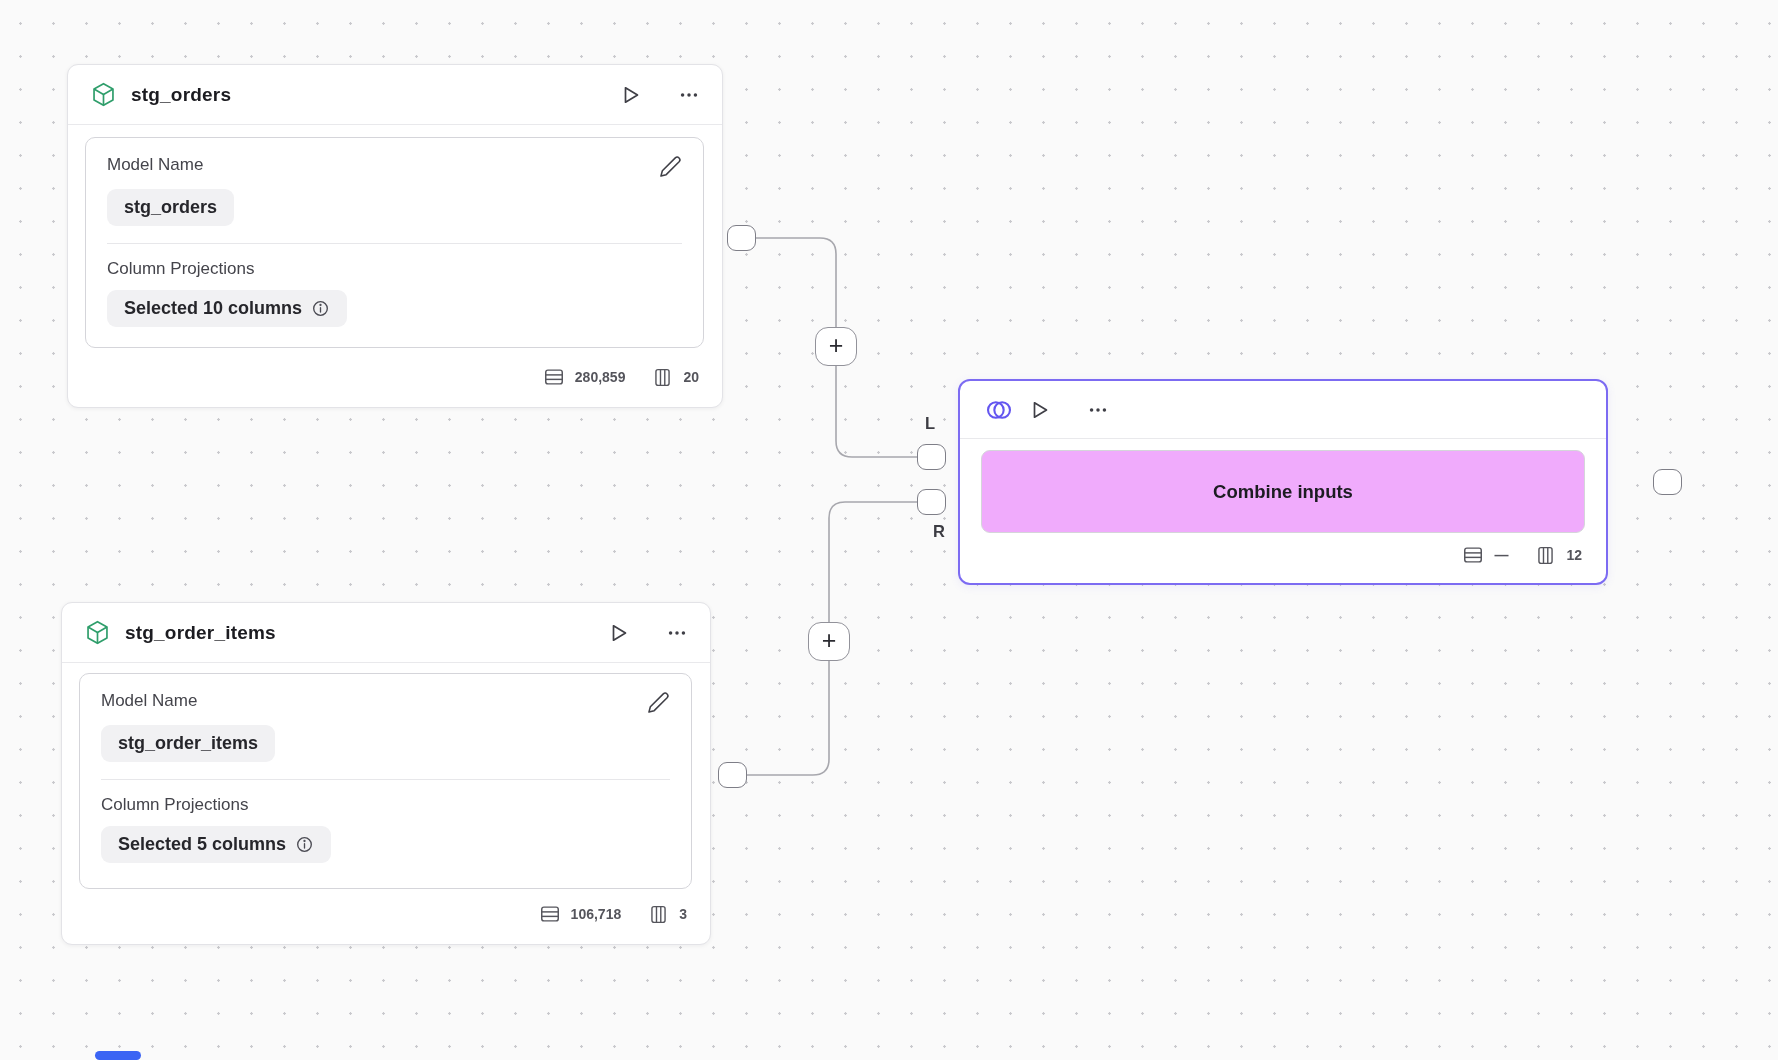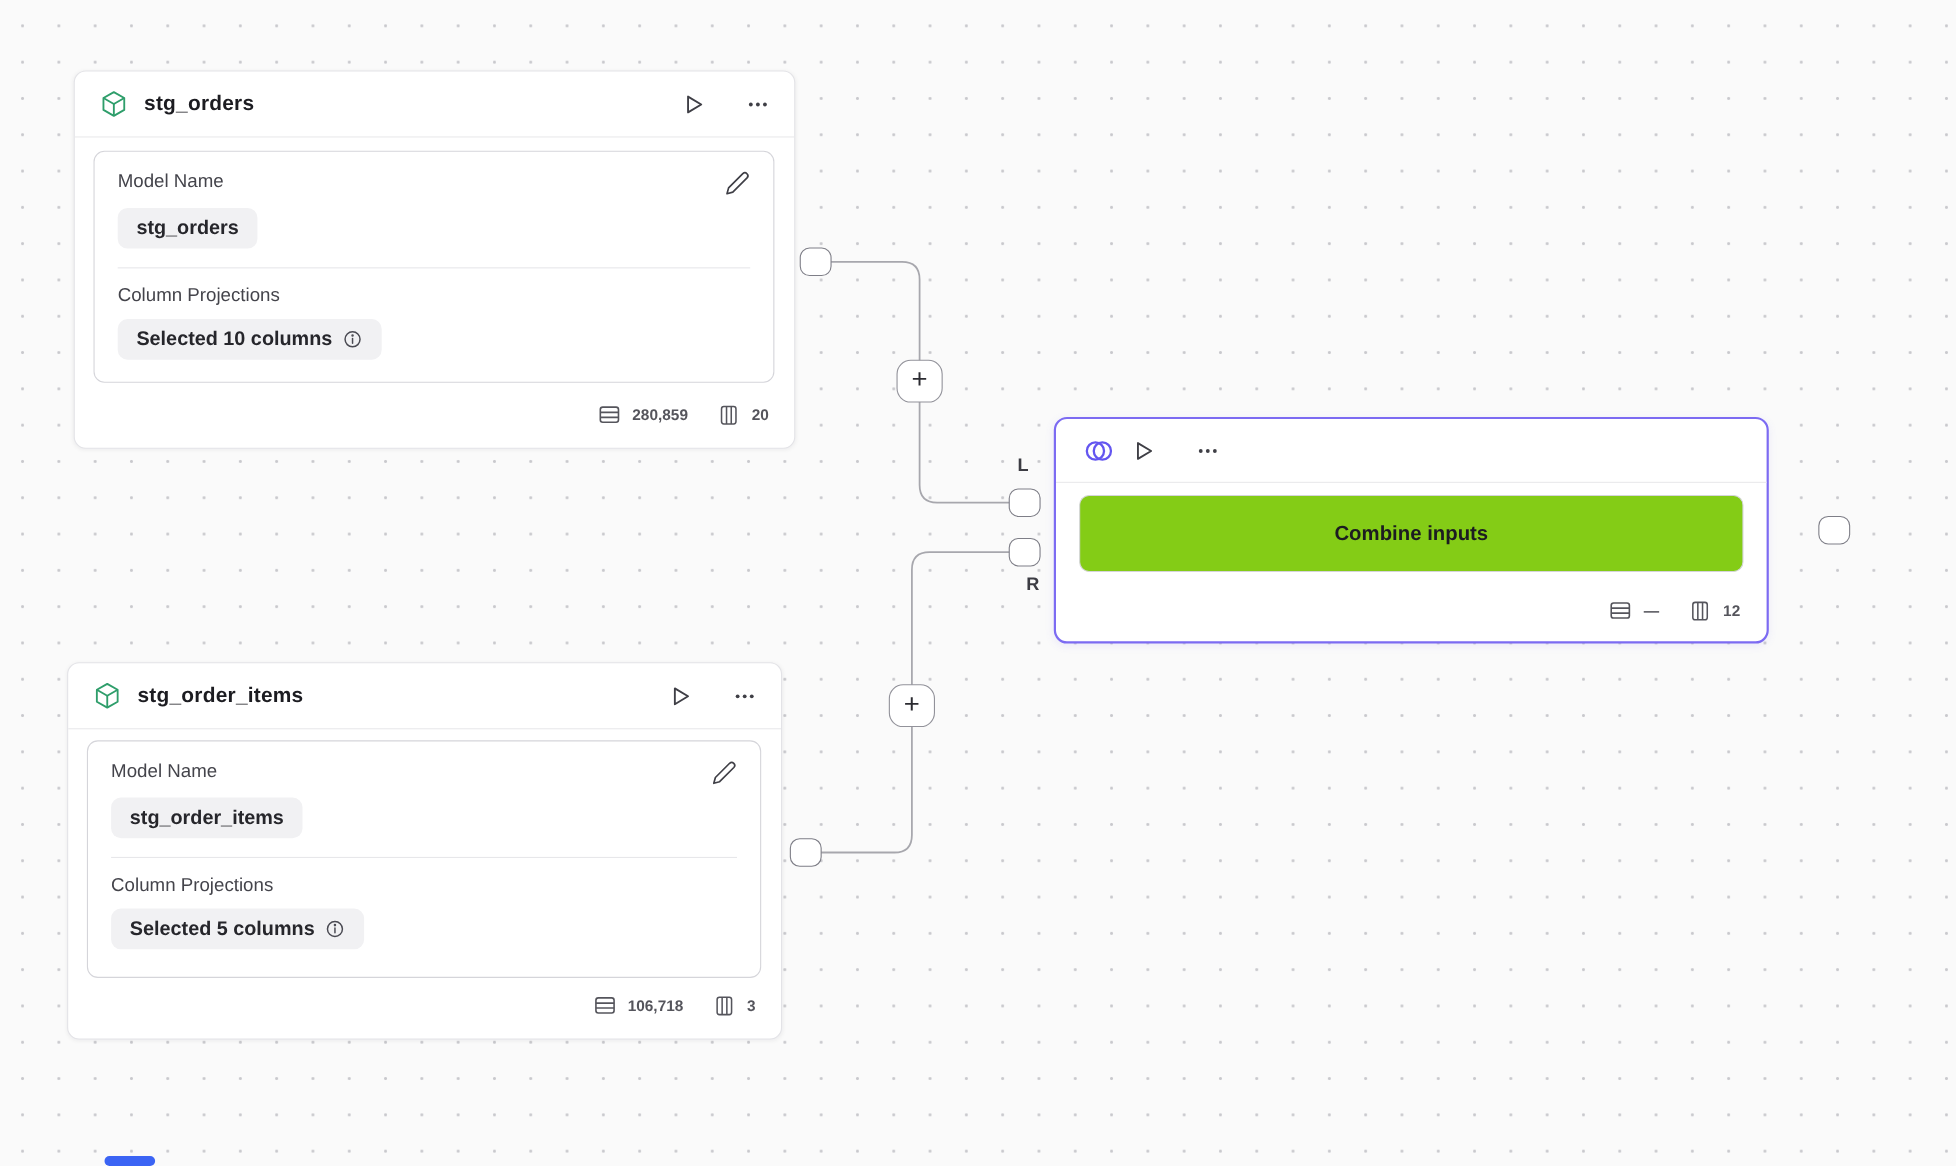--- a/index.html
+++ b/index.html
@@ -29,21 +29,21 @@
         padding:8px 17px;font-size:18px;font-weight:700;color:#26262b;margin-top:11px;cursor:pointer;}
   .panel-divider{border:none;border-top:1px solid #e7e7ea;margin:17px 0 15px;}
 
   .node-footer{position:absolute;left:0;right:0;bottom:0;height:60px;display:flex;align-items:center;
                justify-content:flex-end;padding:0 23px;font-size:14px;font-weight:600;color:#55555c;}
   .node-footer .val{margin-left:10px;}
   .node-footer .grp2{margin-left:27px;display:flex;align-items:center;}
 
   .join{border:2px solid #7c6bf2;border-radius:12px;box-shadow:0 2px 8px rgba(110,95,240,.10);}
   .join .node-header{height:57px;padding:0 25px;}
-  .combine-btn{position:absolute;left:21px;right:21px;top:69px;height:70px;background:#84cc16;
+  .combine-btn{position:absolute;left:21px;right:21px;top:69px;height:83px;background:#f0abfc;
                border:1.4px solid #d5d5da;border-radius:9px;display:flex;align-items:center;
                justify-content:center;font-size:18.5px;font-weight:700;color:#1c1c21;cursor:pointer;
                font-family:inherit;}
 
   .port{position:absolute;width:29px;height:26px;background:#fff;border:1.7px solid #7e7e87;
         border-radius:9px;box-sizing:border-box;cursor:crosshair;}
   .plus-btn{position:absolute;width:42px;height:39px;background:#fff;border:1.6px solid #92929a;
             border-radius:13px;display:flex;align-items:center;justify-content:center;
             font-size:25px;font-weight:400;color:#2b2b31;box-sizing:border-box;cursor:pointer;
             font-family:inherit;line-height:1;padding:0 0 2px 0;}

